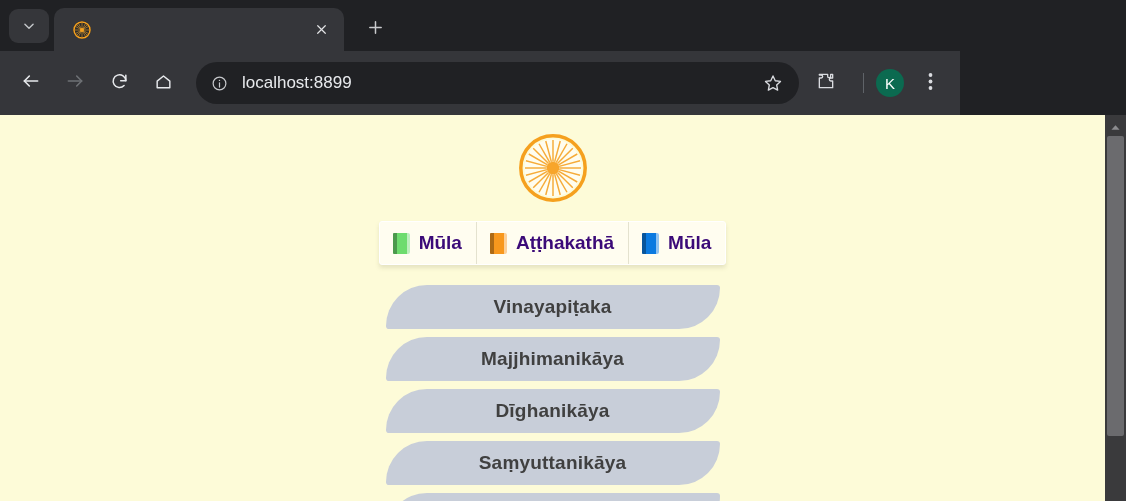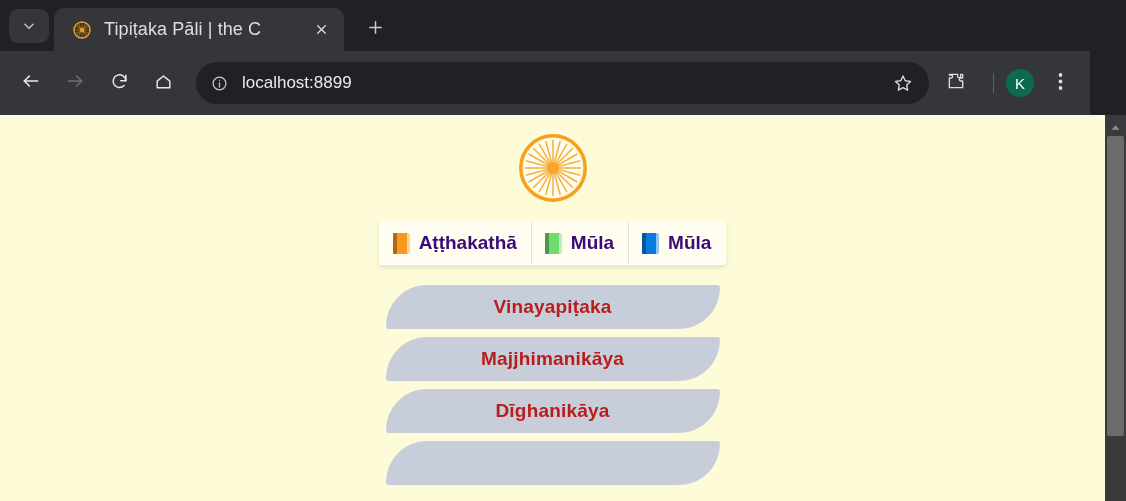--- a/index.html
+++ b/index.html
@@ -87,21 +87,21 @@
     margin: 0 0 5px 14px;
     border-radius: 50%;
     display: flex; align-items: center; justify-content: center;
     flex: 0 0 auto;
   }
 
   
   .toolbar {
     position: absolute;
     top: 51px; left: 0;
-    width: 1090px;
+    width: 960px;
     height: 64px;
     background: #35363a;
     display: flex;
     align-items: center;
     padding: 6px 12px;
   }
 
   .tb-btn {
     width: 38px; height: 38px;
     margin-right: 6px;
@@ -254,21 +254,21 @@
     flex-direction: column;
     align-items: center;
     gap: 8px;
     width: 100%;
   }
 
   .leaf-item {
     width: 334px;
     height: 44px;
     background: #c8ced9;
-    color: #b91c1c;
+    color: #404040;
     font-size: 19px;
     font-weight: bold;
     display: flex;
     align-items: center;
     justify-content: center;
     border-radius: 80px 6px 80px 6px;
     letter-spacing: .2px;
     flex: 0 0 auto;
   }
 
@@ -328,21 +328,20 @@
             <line x1="10" y1="10" x2="30" y2="30"></line>
               <line x1="30" y1="10" x2="10" y2="30"></line>
             <line x1="13" y1="7" x2="27" y2="33"></line>
               <line x1="27" y1="7" x2="13" y2="33"></line>
             <line x1="7" y1="13" x2="33" y2="27"></line>
               <line x1="33" y1="13" x2="7" y2="27"></line>
           </g>
           <circle cx="20" cy="20" r="4" fill="#f5a01e"></circle>
         </svg>
       </span>
-      <span class="tab-title">Tipiṭaka Pāli | the C</span>
       <span class="tab-close">
         <svg width="13" height="13" viewBox="0 0 24 24" stroke="#e3e4e6" stroke-width="2.2" stroke-linecap="round">
             <line x1="5" y1="5" x2="19" y2="19"></line>
             <line x1="19" y1="5" x2="5" y2="19"></line>
           </svg>
       </span>
     </div>
 
     <div class="newtab-btn">
       <span>
@@ -462,46 +461,49 @@
             <line y1="-40" y2="-9" transform="rotate(330)"></line>
               <line y1="-40" y2="-9" transform="rotate(345)"></line>
           </g>
           <circle cx="50" cy="50" r="9" fill="#f7a52b"></circle>
         </svg>
       </div>
 
       <div class="pitaka-bar">
 
         <div class="pitaka-tab">
+          <span class="book-icon" style="background:#6edc6e"></span>
+          <span>Mūla</span>
+        </div>
+
+        <div class="pitaka-tab">
           <span class="book-icon" style="background:#f8981d"></span>
           <span>Aṭṭhakathā</span>
-        </div>
-
-        <div class="pitaka-tab">
-          <span class="book-icon" style="background:#6edc6e"></span>
-          <span>Mūla</span>
         </div>
 
         <div class="pitaka-tab">
           <span class="book-icon" style="background:#0b7ae0"></span>
           <span>Mūla</span>
         </div>
       </div>
 
       <div class="leaf-list">
         <div class="leaf-item">
           <span>Vinayapiṭaka</span>
         </div>
         <div class="leaf-item">
           <span>Majjhimanikāya</span>
         </div>
         <div class="leaf-item">
           <span>Dīghanikāya</span>
         </div>
         <div class="leaf-item">
+          <span>Saṃyuttanikāya</span>
+        </div>
+        <div class="leaf-item">
           
         </div>
       </div>
 
     </div>
   </div>
 
   <div class="scrollbar">
     <div class="sb-btn">
       <span>

